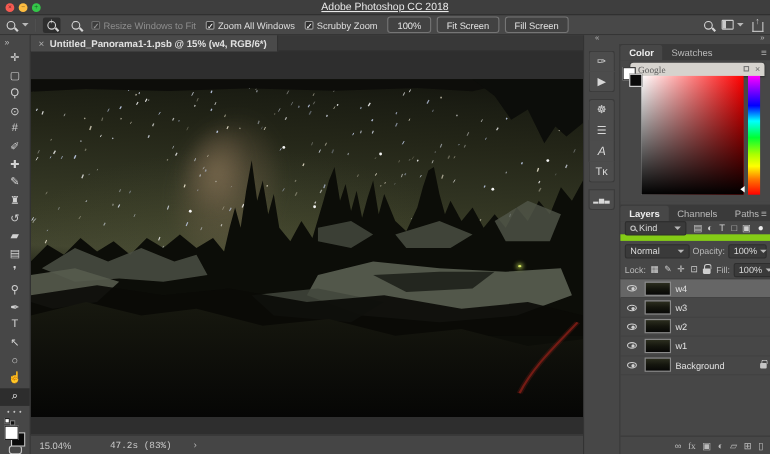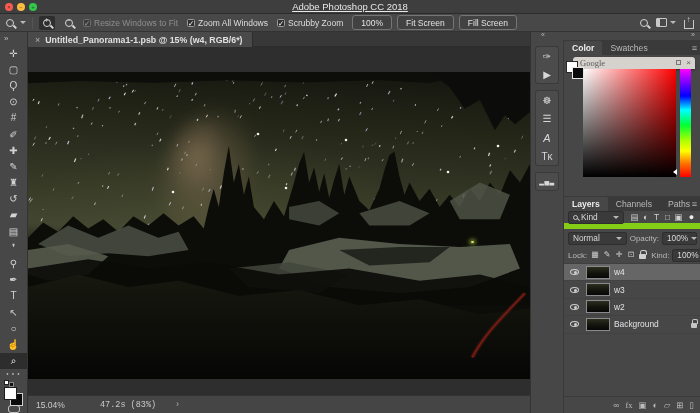--- a/index.html
+++ b/index.html
@@ -98,21 +98,21 @@
   #google-win .gx{position:absolute;right:4px;top:0;font-size:8px;color:#666;line-height:12px;}
   #cp-fg{position:absolute;left:2px;top:6px;width:12px;height:12px;background:#fff;border:1px solid #2a2a2a;z-index:3;}
   #cp-bg{position:absolute;left:8px;top:12px;width:12px;height:12px;background:#0a0a0a;border:1px solid #e6e6e6;z-index:3;}
   #satval{position:absolute;left:19px;top:14px;width:93px;height:108px;
     background:linear-gradient(to top,#000,rgba(0,0,0,0) 100%),linear-gradient(to right,#ffffff,#ff0000);}
   #satval .hmark{position:absolute;right:-1px;bottom:2px;width:0;height:0;border-top:3px solid transparent;border-bottom:3px solid transparent;border-right:4px solid #fff;}
   #huestrip{position:absolute;left:116px;top:14px;width:11px;height:108px;
     background:linear-gradient(to bottom,#ff00ff 0%,#7700ff 13%,#0000ff 25%,#00ffff 38%,#00ff33 52%,#aaff00 66%,#ffff00 76%,#ff7700 87%,#ff0000 100%);}
 
   
-  #layers-hdr{margin-top:13px;}
+  #layers-hdr{margin-top:3px;}
   .lrow{display:flex;align-items:center;gap:3px;padding:0 4px;flex:none;}
   #filter-row{height:18px;border-bottom:6px solid #84cc16;}
   .combo{display:flex;align-items:center;gap:3px;background:#3a3a3a;border:1px solid #2e2e2e;border-radius:2px;height:13px;padding:0 4px;font-size:8.3px;color:#dadada;}
   .combo .caret{margin-left:auto;}
   #kind-combo{width:56px;}
   .mini-mag{position:relative;width:5px;height:5px;border:1px solid #c5c5c5;border-radius:50%;flex:none;}
   .mini-mag::after{content:"";position:absolute;width:3px;height:1px;background:#c5c5c5;right:-2.5px;bottom:-1px;transform:rotate(45deg);}
   .ficon{font-size:8.5px;color:#cfcfcf;width:11px;text-align:center;}
   .ficon.toggle{color:#ececec;font-size:9px;margin-left:2px;}
   #blend-row{height:18px;}
@@ -702,21 +702,21 @@
             <span class="licon">▦</span>
 
             <span class="licon">✎</span>
 
             <span class="licon">✛</span>
 
             <span class="licon">⊡</span>
 
             <span class="licon padlock"></span>
           </span>
-        <span class="dimlbl" style="margin-left:auto;">Kind:</span>
+        <span class="dimlbl" style="margin-left:auto;">Fill:</span>
         <span class="combo val-combo">
           <span>100%</span>
           <span class="caret"></span>
         </span>
       </div>
 
       <div id="layerlist">
 
           <div class="layer-row selected">
             <span class="eye"></span>
@@ -732,20 +732,26 @@
 
           </div>
 
           <div class="layer-row">
             <span class="eye"></span>
             <span class="thumb"></span>
             <span class="lname">w2</span>
 
           </div>
 
+          <div class="layer-row">
+            <span class="eye"></span>
+            <span class="thumb"></span>
+            <span class="lname">w1</span>
+
+          </div>
 
           <div class="layer-row">
             <span class="eye"></span>
             <span class="thumb"></span>
             <span class="lname">Background</span>
             <span class="lock-badge locked"></span>
           </div>
         </div>
 
       <div id="panel-fill"></div>

